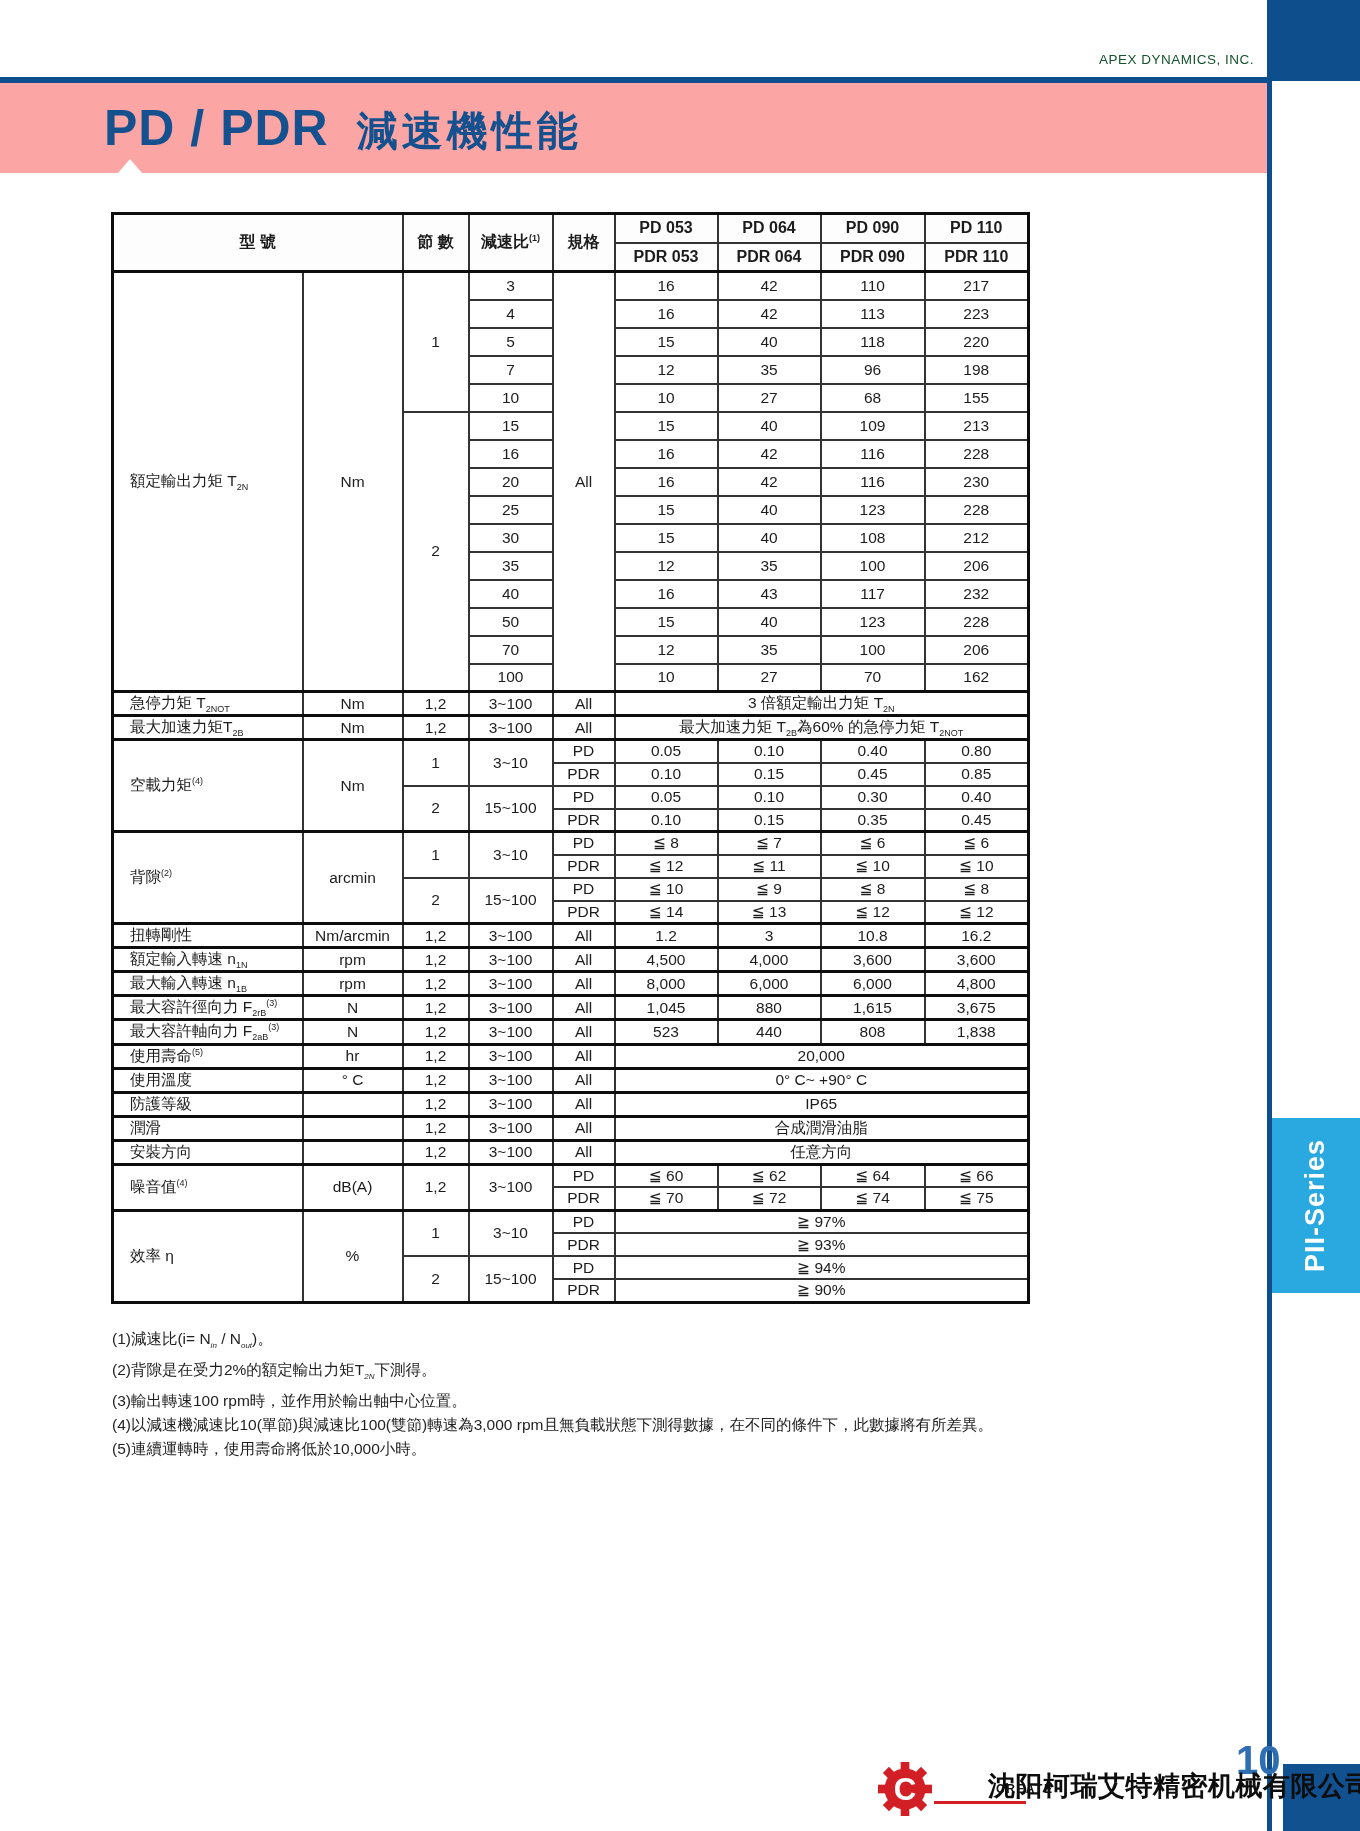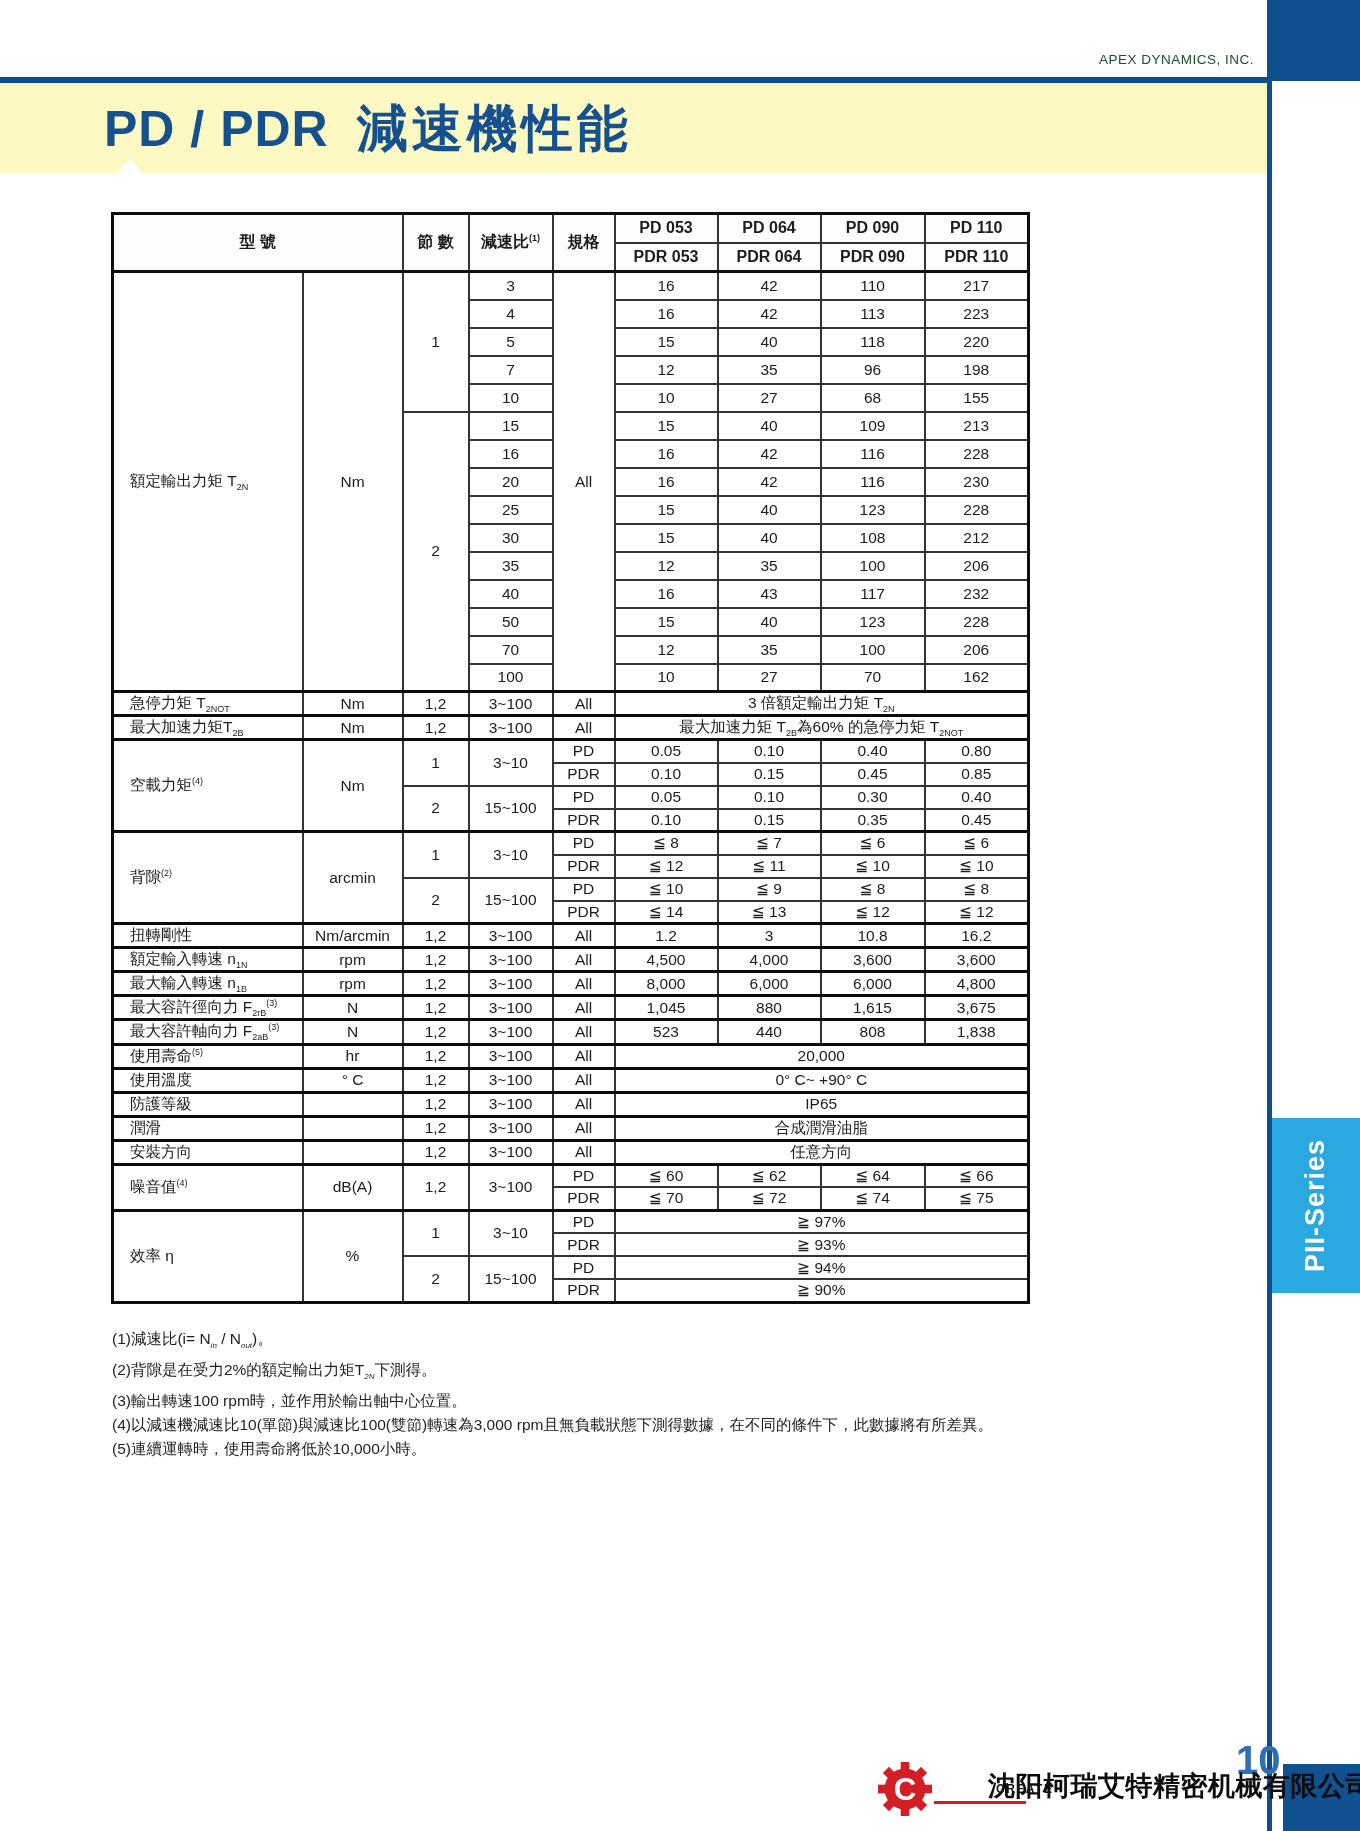--- a/index.html
+++ b/index.html
@@ -6,24 +6,24 @@
   html,body { width:1360px; height:1831px; }
   body { position:relative; width:1360px; height:1831px; background:#ffffff;
          font-family:"Liberation Sans", sans-serif; color:#1c1c1c; overflow:hidden; }
 
   .brand { position:absolute; top:52px; right:106px; font-size:13.5px; color:#14532d;
            letter-spacing:0.5px; }
   .corner-box { position:absolute; top:0; left:1267px; width:93px; height:81px; background:#0f4e8c; }
   .blue-bar { position:absolute; top:77px; left:0; width:1272px; height:6px; background:#0f4e8c; }
   .v-line { position:absolute; top:83px; left:1267px; width:5px; height:1748px; background:#0f4e8c; }
 
-  .title-band { position:absolute; top:83px; left:0; width:1267px; height:90px; background:#fef9c3;
+  .title-band { position:absolute; top:83px; left:0; width:1267px; height:90px; background:#fca5a5;
                 display:flex; align-items:baseline; padding-left:104px; padding-top:20px; }
   .t-en { font-size:50px; font-weight:bold; color:#15518f; letter-spacing:1px; line-height:1; }
-  .t-zh { font-size:51px; font-weight:bold; color:#15518f; margin-left:28px; letter-spacing:4px; line-height:1;text-align:center; }
+  .t-zh { font-size:41px; font-weight:bold; color:#15518f; margin-left:28px; letter-spacing:4px; line-height:1;text-align:center; }
   .band-notch { position:absolute; top:159px; left:118px; width:0; height:0;
                 border-left:12px solid transparent; border-right:12px solid transparent;
                 border-bottom:14px solid #ffffff; }
 
   table.spec-table { position:absolute; left:111px; top:212px; width:916px;
                      border-collapse:collapse; table-layout:fixed;
                      border:3px solid #0d0d0d; font-size:15.5px; }
   .spec-table th, .spec-table td { border:2px solid #333333; text-align:center;
                      vertical-align:middle; padding:0 2px; overflow:hidden; white-space:nowrap; }
   .spec-table thead tr { height:29px; }

